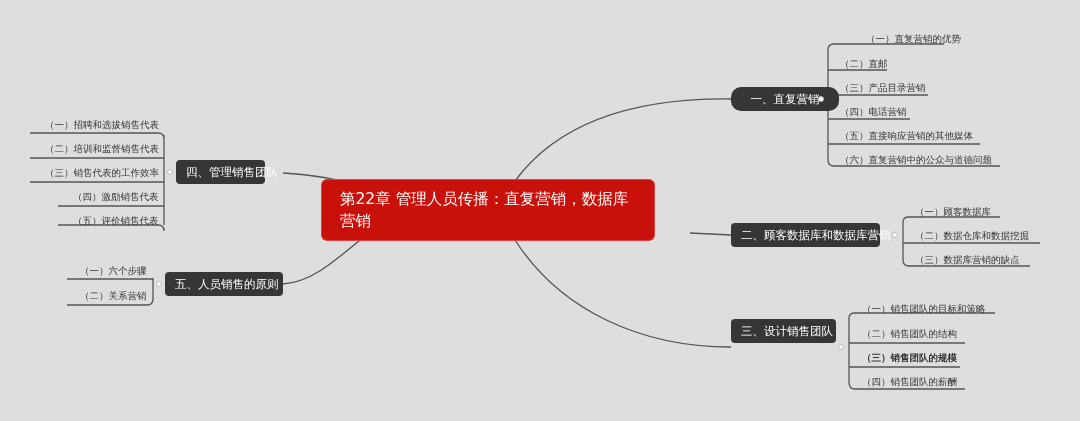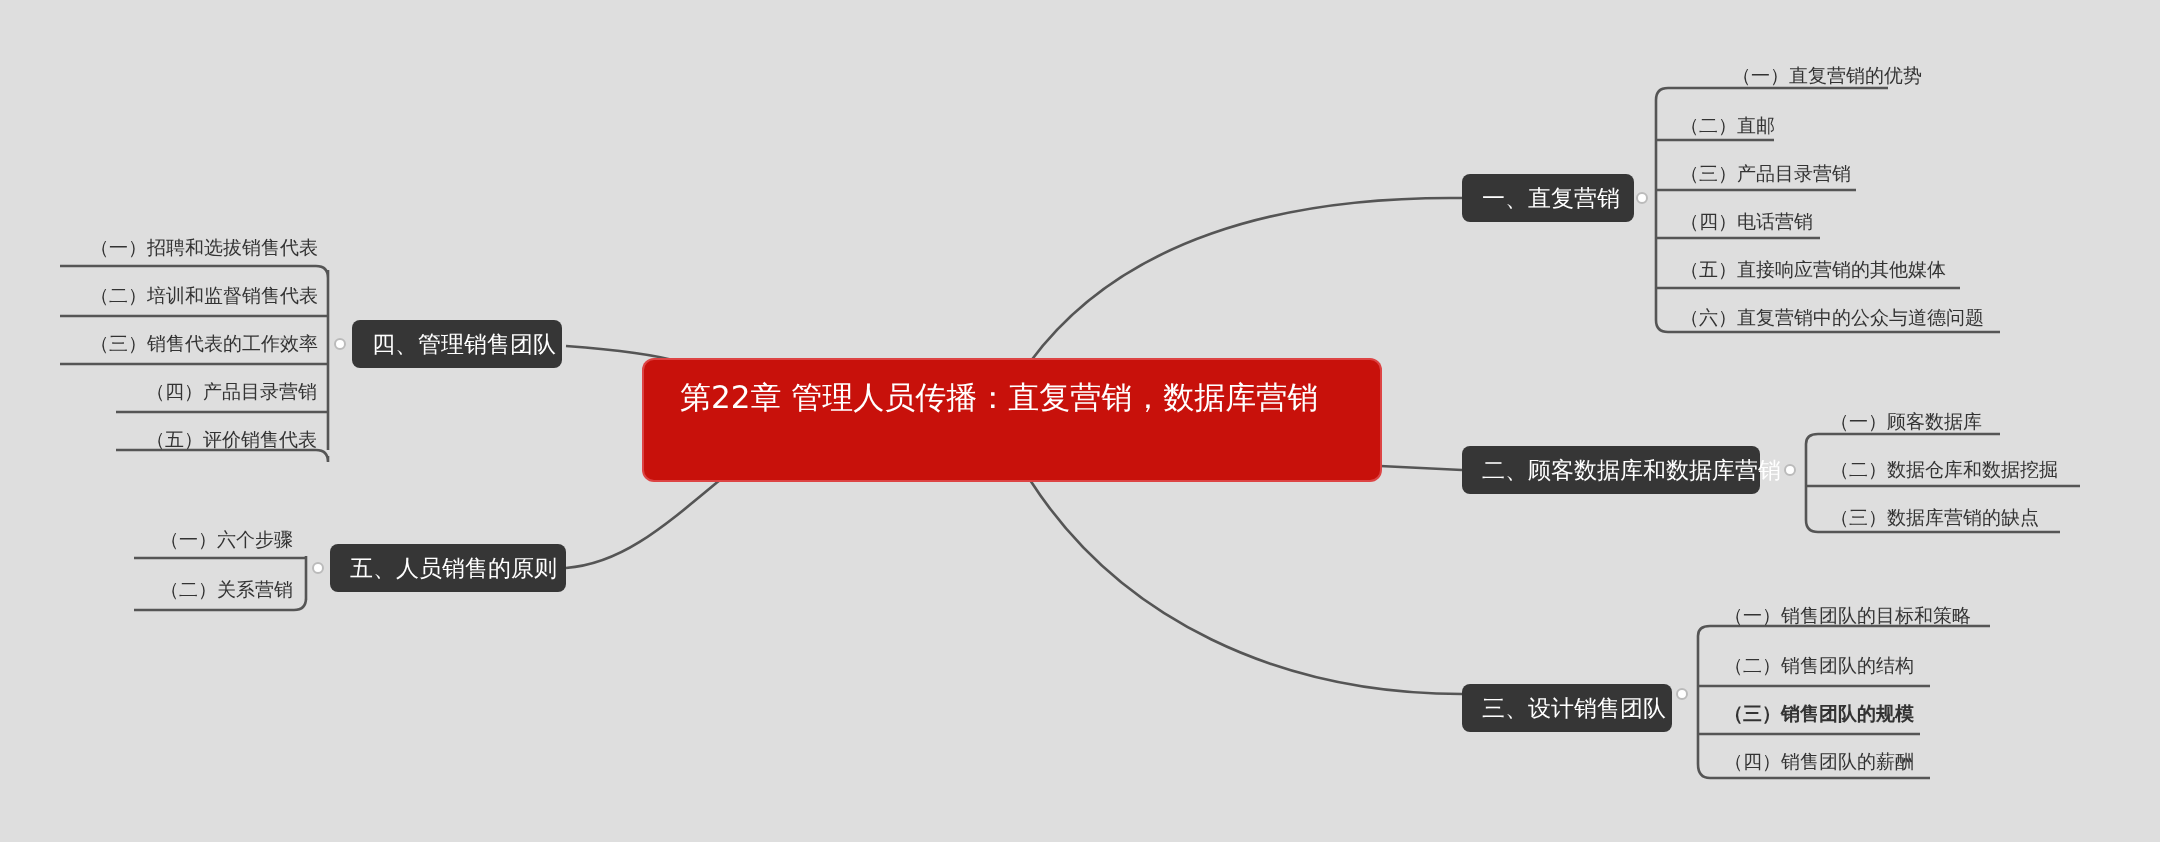--- a/index.html
+++ b/index.html
@@ -2,21 +2,21 @@
 <html><head>
 <meta charset="utf-8">
 <style>
   html, body { margin:0; padding:0; }
   body {
     width:1080px; height:421px; background:#dedede; position:relative; overflow:hidden;
     font-family: "DejaVu Sans", "Liberation Sans", sans-serif;
   }
   svg.links { position:absolute; left:0; top:0; width:1080px; height:421px; }
   .central {
-    position:absolute; left:322px; top:180px; width:368px; height:60px;
+    position:absolute; left:322px; top:180px; width:332px; height:60px;
     background:#c8110b; border-radius:5px; color:#fff; font-size:15.5px; line-height:22px;
     box-sizing:border-box; padding:8px 14px 0 18px; box-shadow:0 0 0 1px #d44;
   }
   .topic {
     position:absolute; background:#363636; color:#fff; font-size:11.5px;
     border-radius:4px; height:24px; line-height:24px; box-sizing:border-box;
     padding:0 10px; white-space:nowrap; text-align:center;
   }
   .sub {
     position:absolute; font-size:9.5px; color:#333; white-space:nowrap; line-height:14px;
@@ -47,46 +47,46 @@
     <path d="M164,135 L164,225 M30,133 L158,133 Q164,133 164,139 M30,158 L164,158 M30,182 L164,182 M58,206 L164,206 M58,225 L158,225 Q164,225 164,231 L164,228"></path>
 
     <path d="M153,278 L153,300 M67,279 L153,279 M67,305 L147,305 Q153,305 153,299"></path>
   </g>
 </svg>
 
 <div class="central">
   <div>第22章 管理人员传播：直复营销，数据库营销</div>
 </div>
 
-<div class="topic" style="left:731px;top:87px;width:86px;">一、直复营销</div>
+<div class="topic" style="left:731px;top:87px;width:108px;border-radius:10px;">一、直复营销</div>
 <div class="dot" style="left:818px;top:96px;"></div>
 <div class="sub" style="left:840px;top:32px;margin-left:26px;">（一）直复营销的优势</div>
 <div class="sub" style="left:840px;top:57px;">（二）直邮</div>
 <div class="sub" style="left:840px;top:81px;">（三）产品目录营销</div>
 <div class="sub" style="left:840px;top:105px;">（四）电话营销</div>
 <div class="sub" style="left:840px;top:129px;">（五）直接响应营销的其他媒体</div>
 <div class="sub" style="left:840px;top:153px;">（六）直复营销中的公众与道德问题</div>
 
 <div class="topic" style="left:731px;top:223px;width:149px;">二、顾客数据库和数据库营销</div>
 <div class="dot" style="left:892px;top:232px;"></div>
 <div class="sub" style="left:915px;top:205px;">（一）顾客数据库</div>
 <div class="sub" style="left:915px;top:229px;">（二）数据仓库和数据挖掘</div>
 <div class="sub" style="left:915px;top:253px;">（三）数据库营销的缺点</div>
 
-<div class="topic" style="left:731px;top:342px;width:105px;">三、设计销售团队</div>
+<div class="topic" style="left:731px;top:319px;width:105px;">三、设计销售团队</div>
 <div class="dot" style="left:838px;top:344px;"></div>
 <div class="sub" style="left:862px;top:302px;">（一）销售团队的目标和策略</div>
 <div class="sub" style="left:862px;top:327px;">（二）销售团队的结构</div>
 <div class="sub" style="left:862px;top:351px;font-weight:bold;">（三）销售团队的规模</div>
 <div class="sub" style="left:862px;top:375px;">（四）销售团队的薪酬</div>
 
-<div class="topic" style="left:176px;top:160px;width:105px;">四、管理销售团队</div>
+<div class="topic" style="left:176px;top:160px;width:89px;">四、管理销售团队</div>
 <div class="dot" style="left:167px;top:169px;"></div>
 <div class="sub" style="left:45px;top:118px;">（一）招聘和选拔销售代表</div>
 <div class="sub" style="left:45px;top:142px;">（二）培训和监督销售代表</div>
 <div class="sub" style="left:45px;top:166px;">（三）销售代表的工作效率</div>
-<div class="sub" style="left:73px;top:190px;">（四）产品目录营销</div>
+<div class="sub" style="left:73px;top:190px;">（四）激励销售代表</div>
 <div class="sub" style="left:73px;top:214px;">（五）评价销售代表</div>
 
 <div class="topic" style="left:165px;top:272px;width:118px;">五、人员销售的原则</div>
 <div class="dot" style="left:156px;top:281px;"></div>
 <div class="sub" style="left:80px;top:264px;">（一）六个步骤</div>
 <div class="sub" style="left:80px;top:289px;">（二）关系营销</div>
 
 </body></html>

